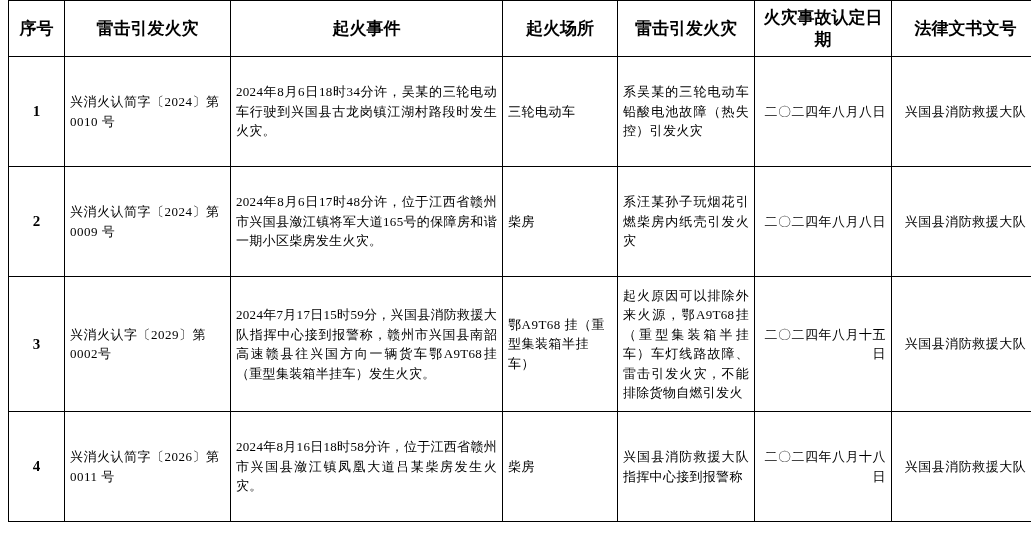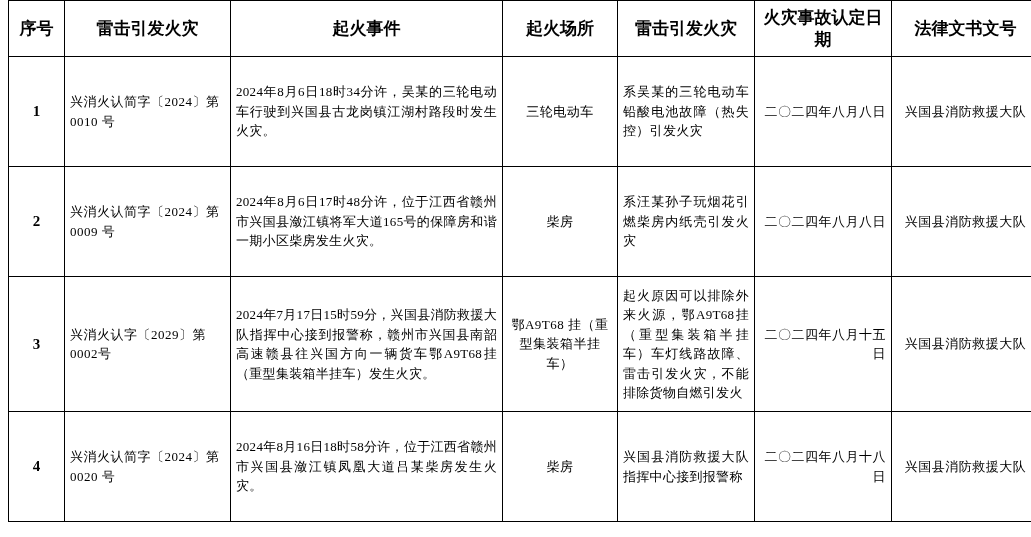--- a/index.html
+++ b/index.html
@@ -52,21 +52,20 @@
   td.doc-no {
     text-align: left;
     letter-spacing: 0.5px;
   }
   td.event {
     text-align: justify;
     text-align-last: left;
     letter-spacing: 0.3px;
   }
   td.place {
-    text-align: center;
     letter-spacing: 0.5px;
   }
   td.cause {
     text-align: justify;
     text-align-last: left;
     letter-spacing: 0.3px;
   }
   td.date {
     text-align: right;
     letter-spacing: 0.5px;
@@ -137,21 +136,21 @@
         <td class="seq">3</td>
         <td class="doc-no">兴消火认字〔2029〕第0002号</td>
         <td class="event">2024年7月17日15时59分，兴国县消防救援大队指挥中心接到报警称，赣州市兴国县南韶高速赣县往兴国方向一辆货车鄂A9T68挂（重型集装箱半挂车）发生火灾。</td>
         <td class="place">鄂A9T68 挂（重型集装箱半挂车）</td>
         <td class="cause">起火原因可以排除外来火源，鄂A9T68挂（重型集装箱半挂车）车灯线路故障、雷击引发火灾，不能排除货物自燃引发火</td>
         <td class="date">二〇二四年八月十五日</td>
         <td class="agency">兴国县消防救援大队</td>
       </tr>
       <tr class="row-4">
         <td class="seq">4</td>
-        <td class="doc-no">兴消火认简字〔2024〕第 0020 号</td>
+        <td class="doc-no">兴消火认简字〔2026〕第 0011 号</td>
         <td class="event">2024年8月16日18时58分许，位于江西省赣州市兴国县潋江镇凤凰大道吕某柴房发生火灾。</td>
         <td class="place">柴房</td>
         <td class="cause">兴国县消防救援大队指挥中心接到报警称</td>
         <td class="date">二〇二四年八月十八日</td>
         <td class="agency">兴国县消防救援大队</td>
       </tr>
     </tbody>
   </table>
 </div>
 

